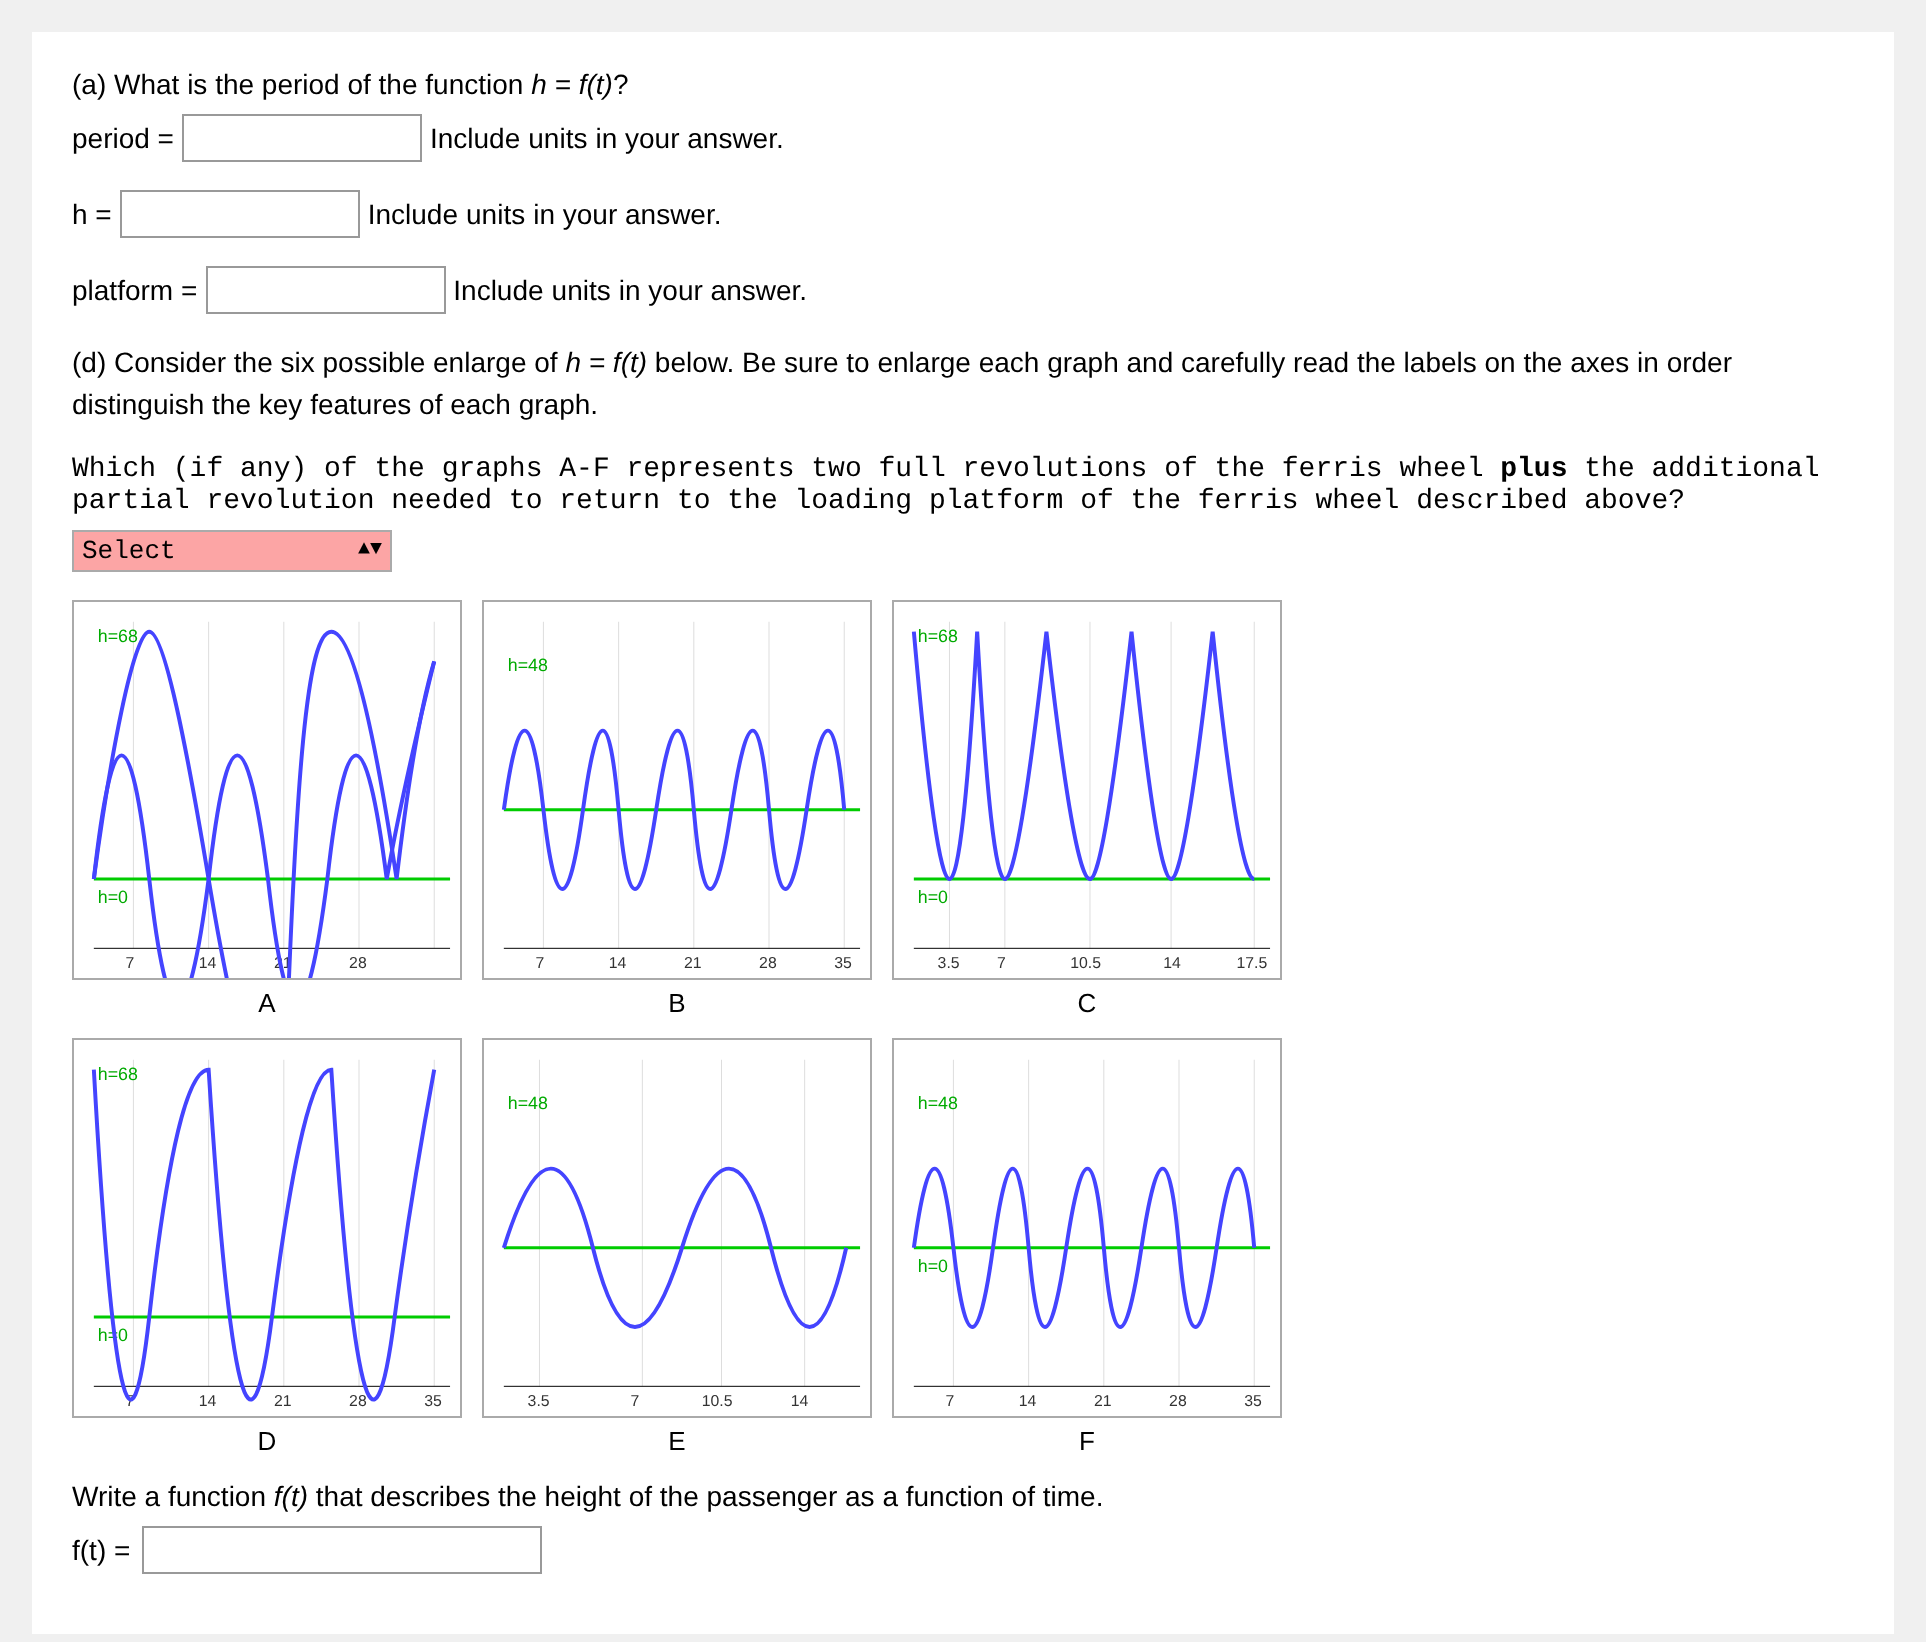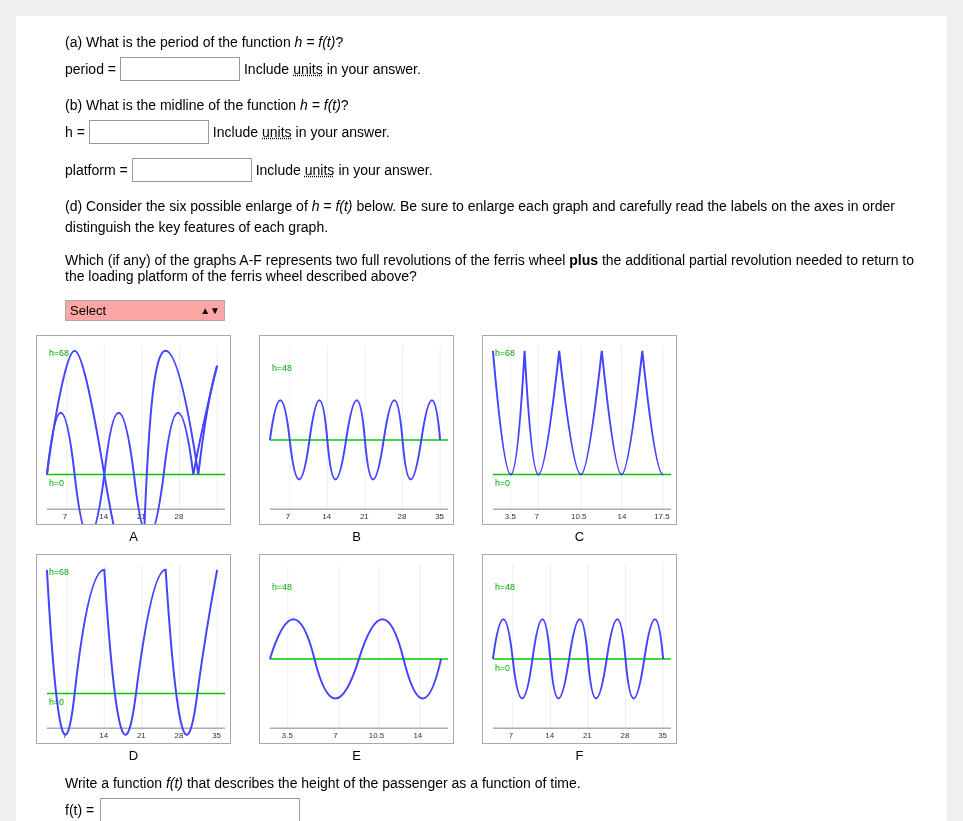--- a/index.html
+++ b/index.html
@@ -10,48 +10,46 @@
       padding: 16px;
       color: #000;
     }
     .page {
       background: #fff;
       padding: 16px 20px;
       max-width: 963px;
     }
     .question-block {
       margin-bottom: 14px;
-      margin-left: 29px;
     }
     .question-text {
       margin-bottom: 4px;
       line-height: 1.5;
     }
     .answer-row {
       display: flex;
       align-items: center;
       gap: 4px;
       margin-bottom: 4px;
     }
     .answer-input {
       border: 1px solid #999;
       width: 120px;
       height: 24px;
       padding: 2px 4px;
       font-size: 13px;
     }
     .underline-dotted {
-      text-decoration: underline;
       text-decoration-style: dotted;
     }
     .math { font-style: italic; }
 
     .graphs-grid {
       display: flex;
-      gap: 28px;
+      gap: 10px;
       justify-content: flex-start;
       flex-wrap: nowrap;
       margin-bottom: 10px;
     }
     .graph-item {
       display: flex;
       flex-direction: column;
       align-items: center;
     }
     .graph-label {
@@ -82,22 +80,23 @@
       min-width: 160px;
       justify-content: space-between;
     }
     .select-arrow {
       margin-left: 6px;
       font-size: 10px;
     }
     .inline-select-row {
       display: flex;
       align-items: flex-start;
-      gap: 16px;
+      gap: 6px;
       flex-wrap: wrap;
+      font-family: Liberation Mono, monospace;
     }
 
     .bottom-input {
       border: 1px solid #999;
       width: 200px;
       height: 24px;
       padding: 2px 4px;
       font-size: 13px;
     }
     .ft-row {
@@ -119,23 +118,20 @@
     <div class="answer-row">
       <span>period =</span>
       <input class="answer-input" type="text" style="">
       <span>Include</span>
       <span class="underline-dotted">units</span>
       <span>in your answer.</span>
     </div>
   </div>
 
   <div class="question-block">
-    <div class="question-text">
-      <span>(b) What is the midline of the function </span><span class="math">h = f(t)</span><span>?</span>
-    </div>
     <div class="answer-row">
       <span>h =</span>
       <input class="answer-input" type="text" style="">
       <span>Include</span>
       <span class="underline-dotted">units</span>
       <span>in your answer.</span>
     </div>
   </div>
 
   <div class="question-block">

